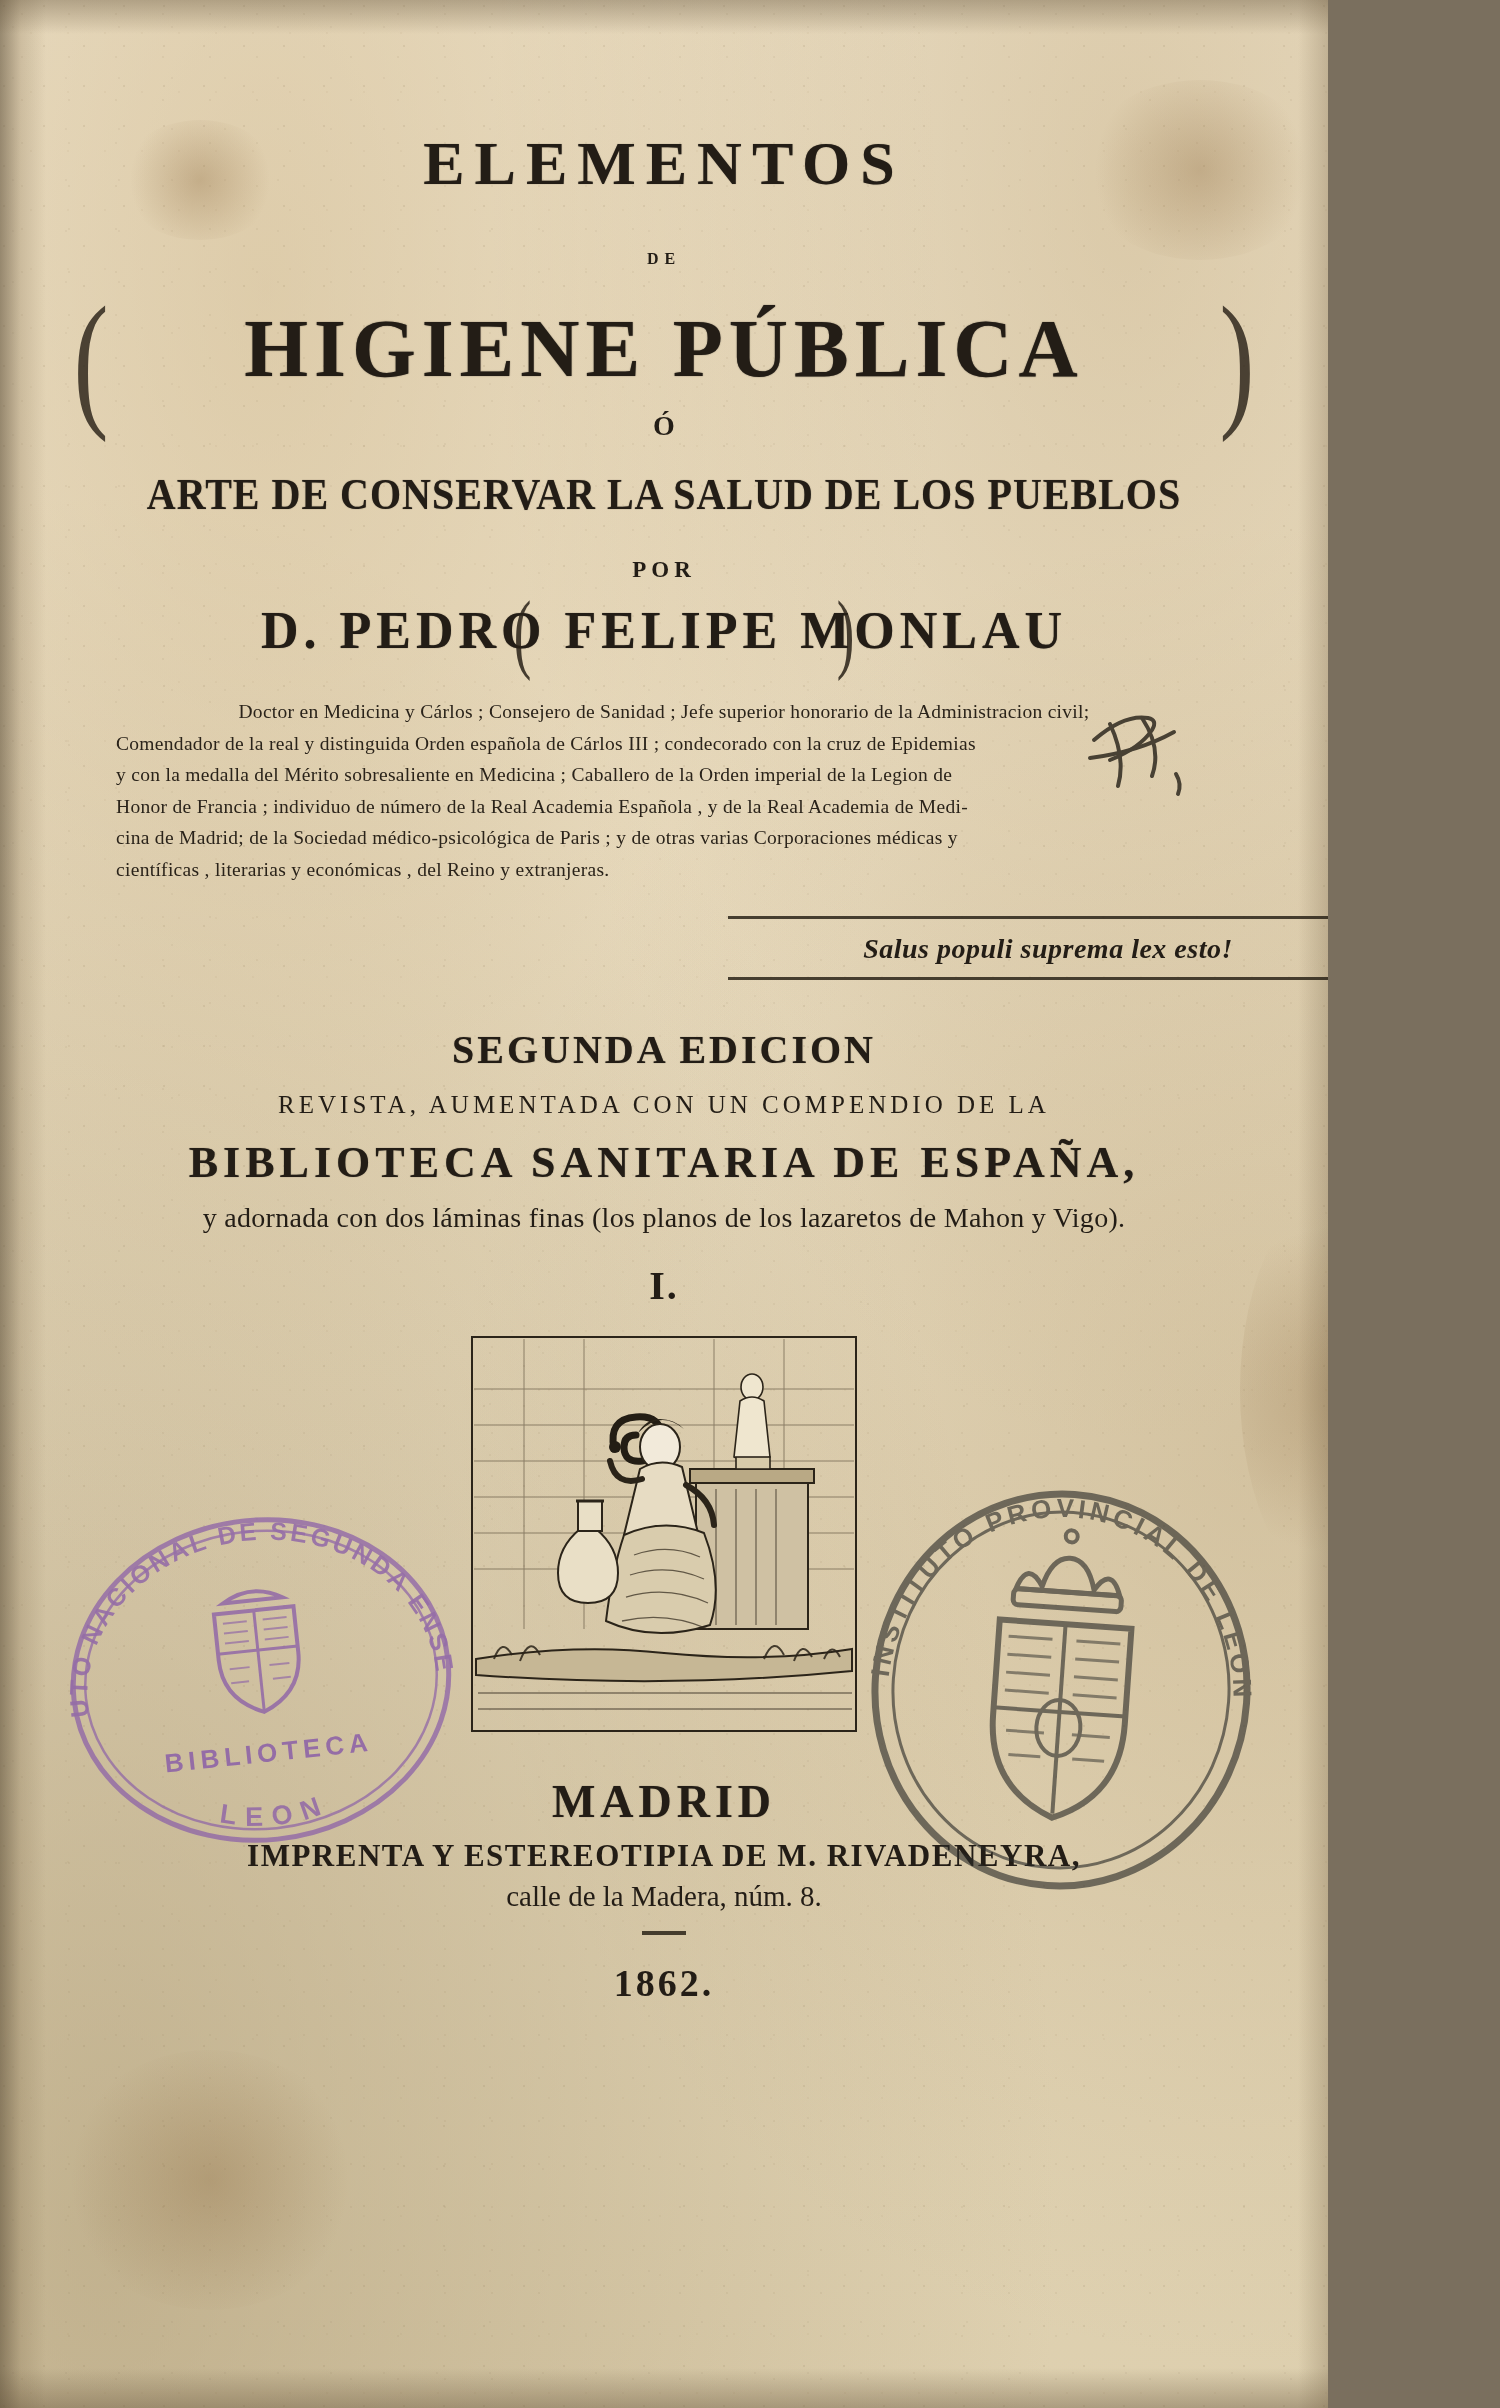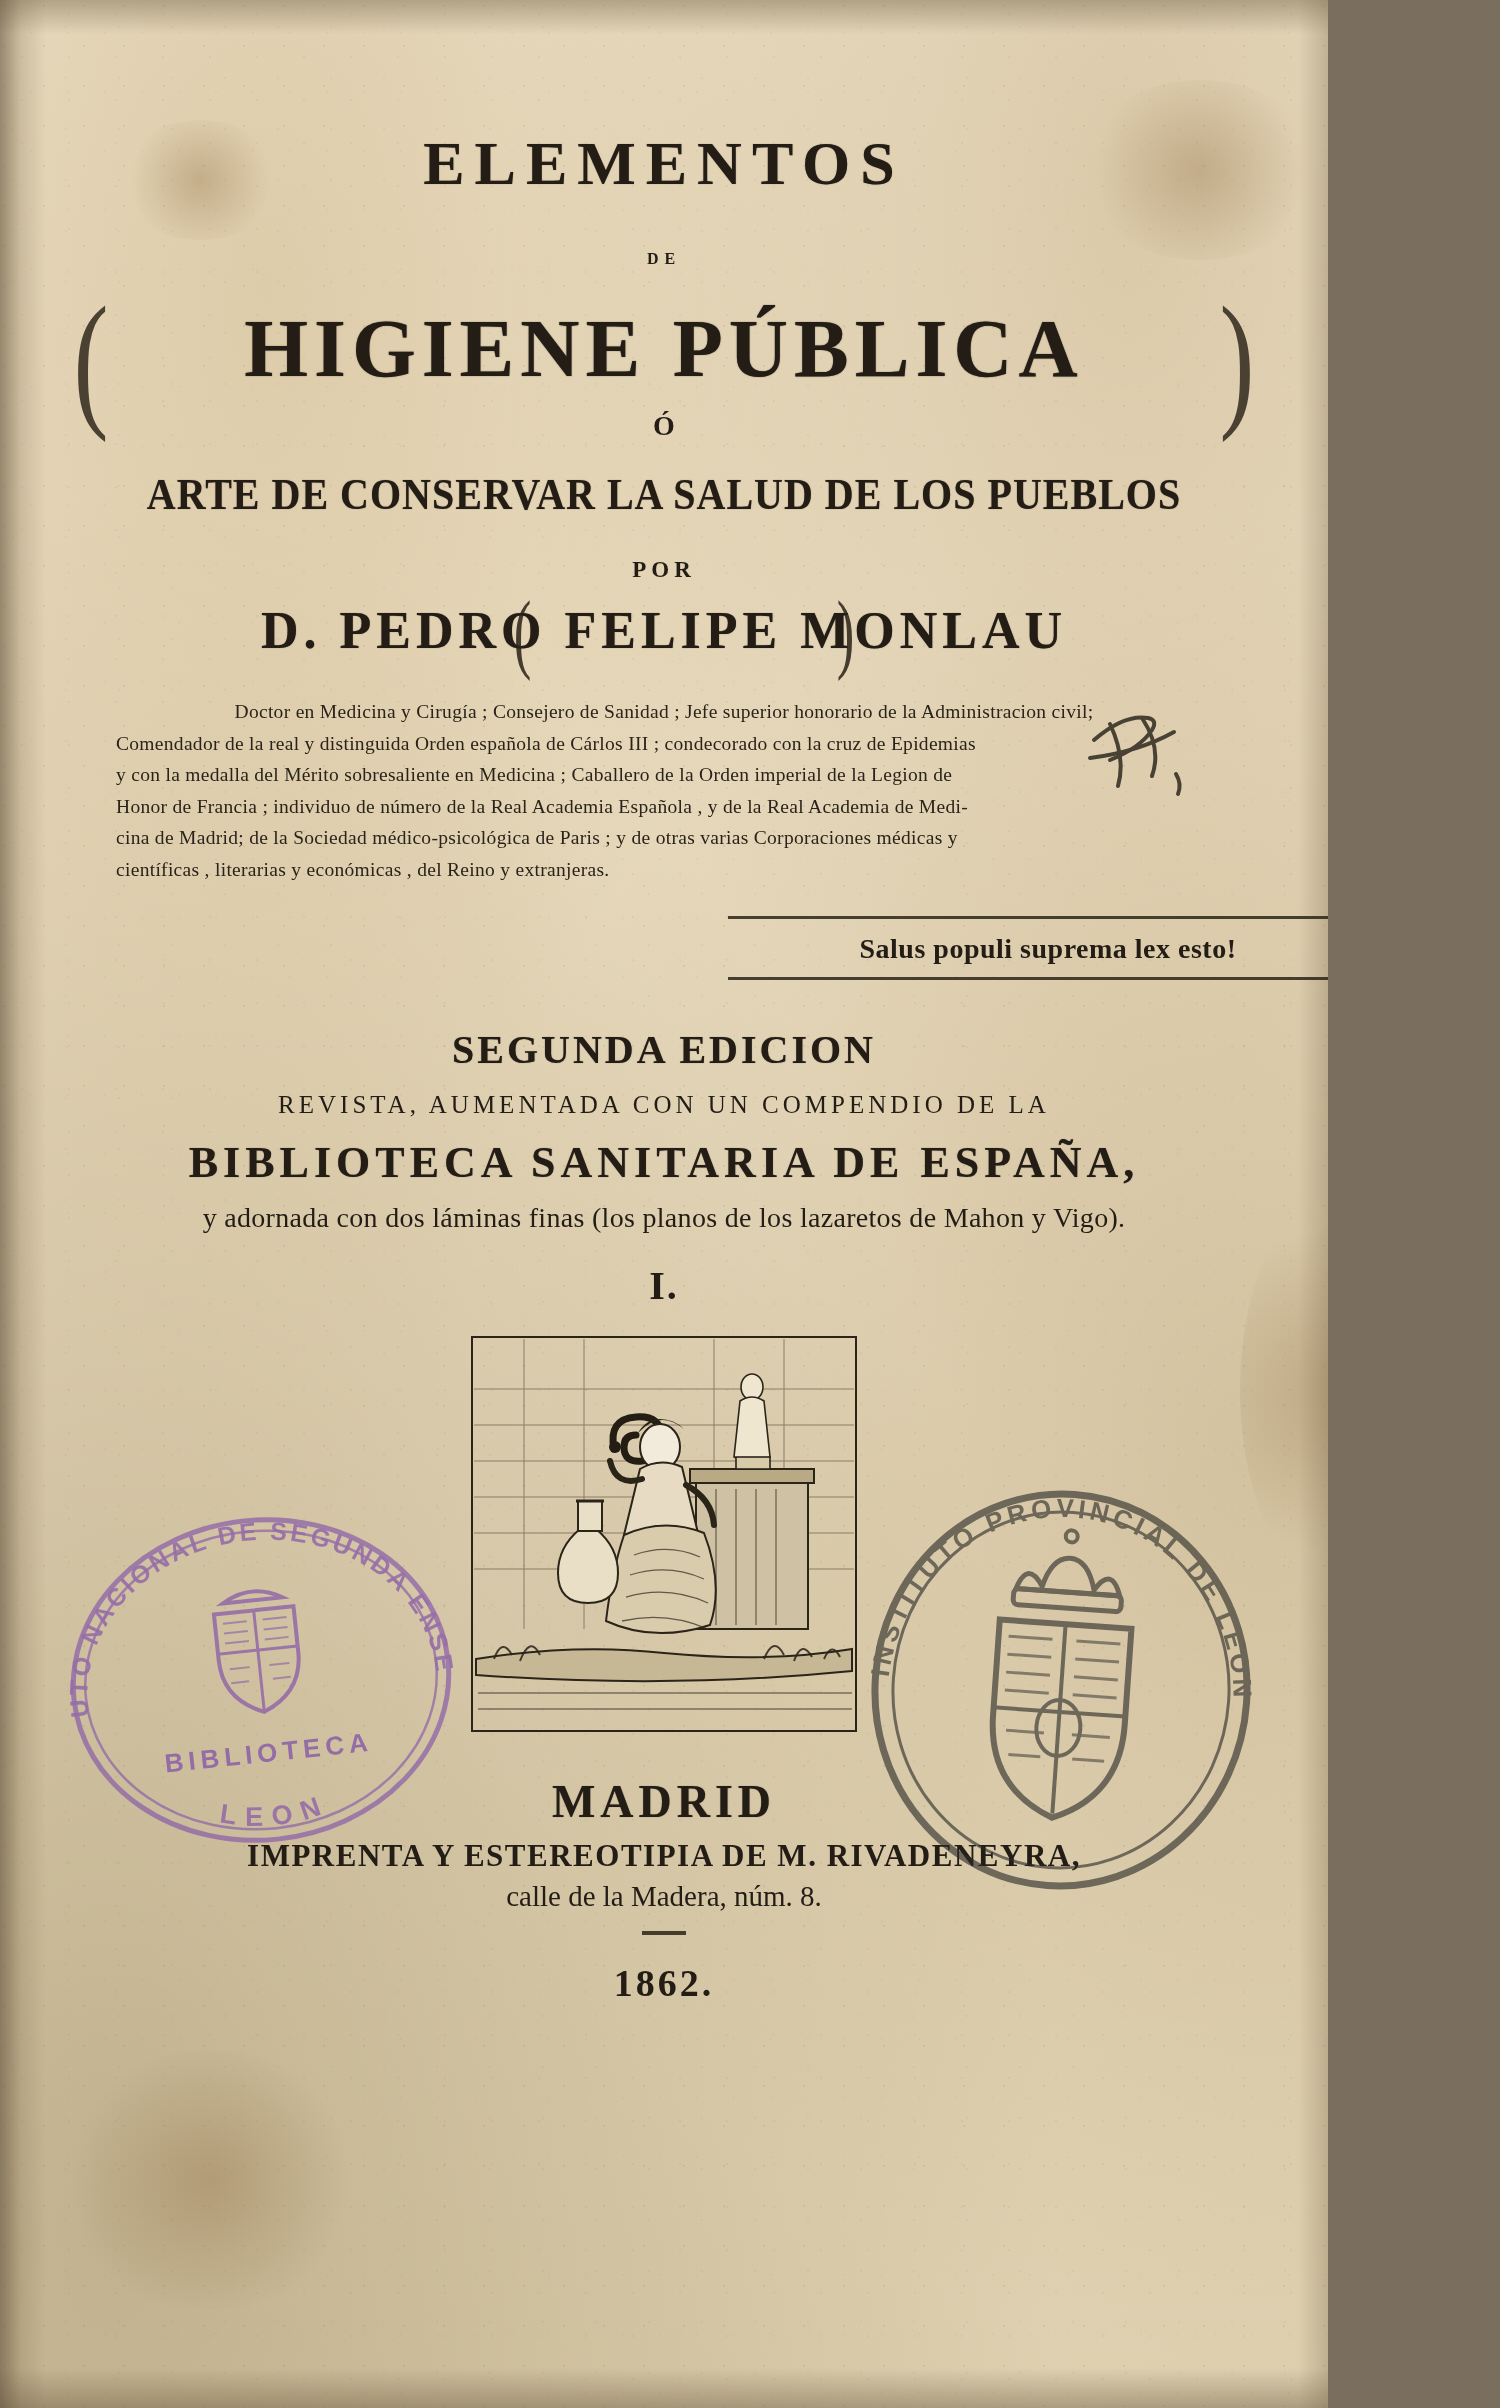--- a/index.html
+++ b/index.html
@@ -178,20 +178,21 @@
     margin-top: 30px;
     margin-left: 640px;
     width: 640px;
   }
   .rule {
     height: 3px;
     background: #2a2318;
     opacity: .85;
   }
   .motto {
+    font-style: italic;
     font-weight: 700;
     font-size: 28px;
     padding: 14px 0 12px;
     letter-spacing: .5px;
   }
 
   .t-edition {
     margin-top: 46px;
     font-weight: 700;
     font-size: 40px;
@@ -323,21 +324,21 @@
 
     <div class="t-por">POR</div>
 
     <div class="t-author-wrap">
       <span class="paren2 left">(</span>
       <div class="t-author">D. PEDRO FELIPE MONLAU</div>
       <span class="paren2 right">)</span>
     </div>
 
     <div class="t-credentials">
-      <span class="ln l1">Doctor en Medicina y Cirugía ; Consejero de Sanidad ; Jefe superior honorario de la Administracion civil;</span>
+      <span class="ln l1">Doctor en Medicina y Cárlos ; Consejero de Sanidad ; Jefe superior honorario de la Administracion civil;</span>
       <span class="ln ind">Comendador de la real y distinguida Orden española de Cárlos III ; condecorado con la cruz de Epidemias</span>
       <span class="ln ind">y con la medalla del Mérito sobresaliente en Medicina ; Caballero de la Orden imperial de la Legion de</span>
       <span class="ln ind">Honor de Francia ; individuo de número de la Real Academia Española , y de la Real Academia de Medi-</span>
       <span class="ln ind">cina de Madrid; de la Sociedad médico-psicológica de Paris ; y de otras varias Corporaciones médicas y</span>
       <span class="ln ind">científicas , literarias y económicas , del Reino y extranjeras.</span>
     </div>
 
     <div class="motto-block">
       <div class="rule"></div>
       <div class="motto">Salus populi suprema lex esto!</div>

